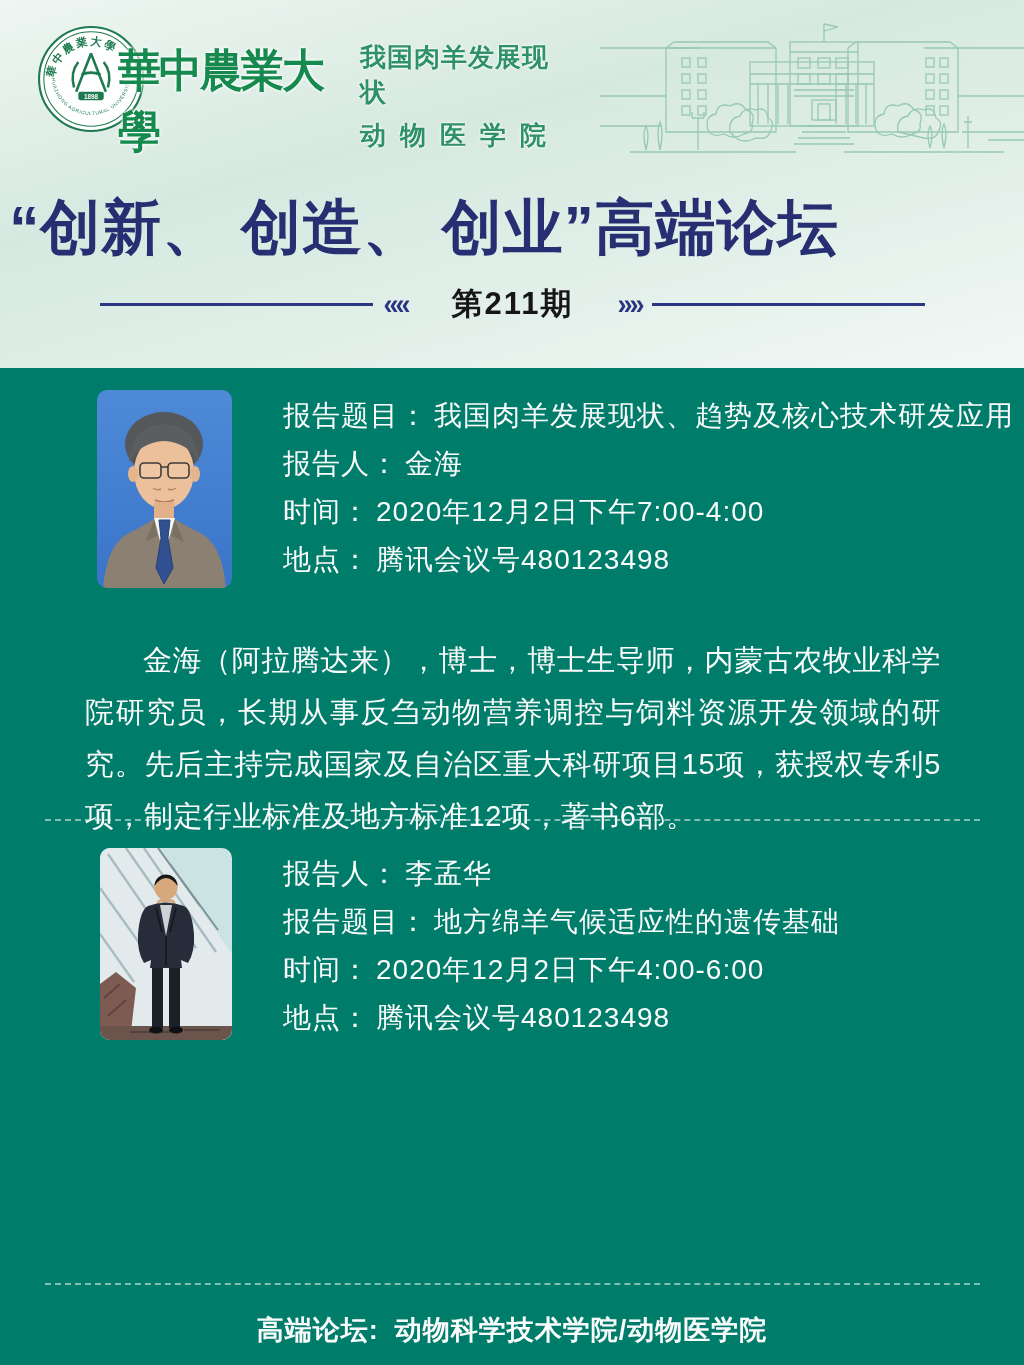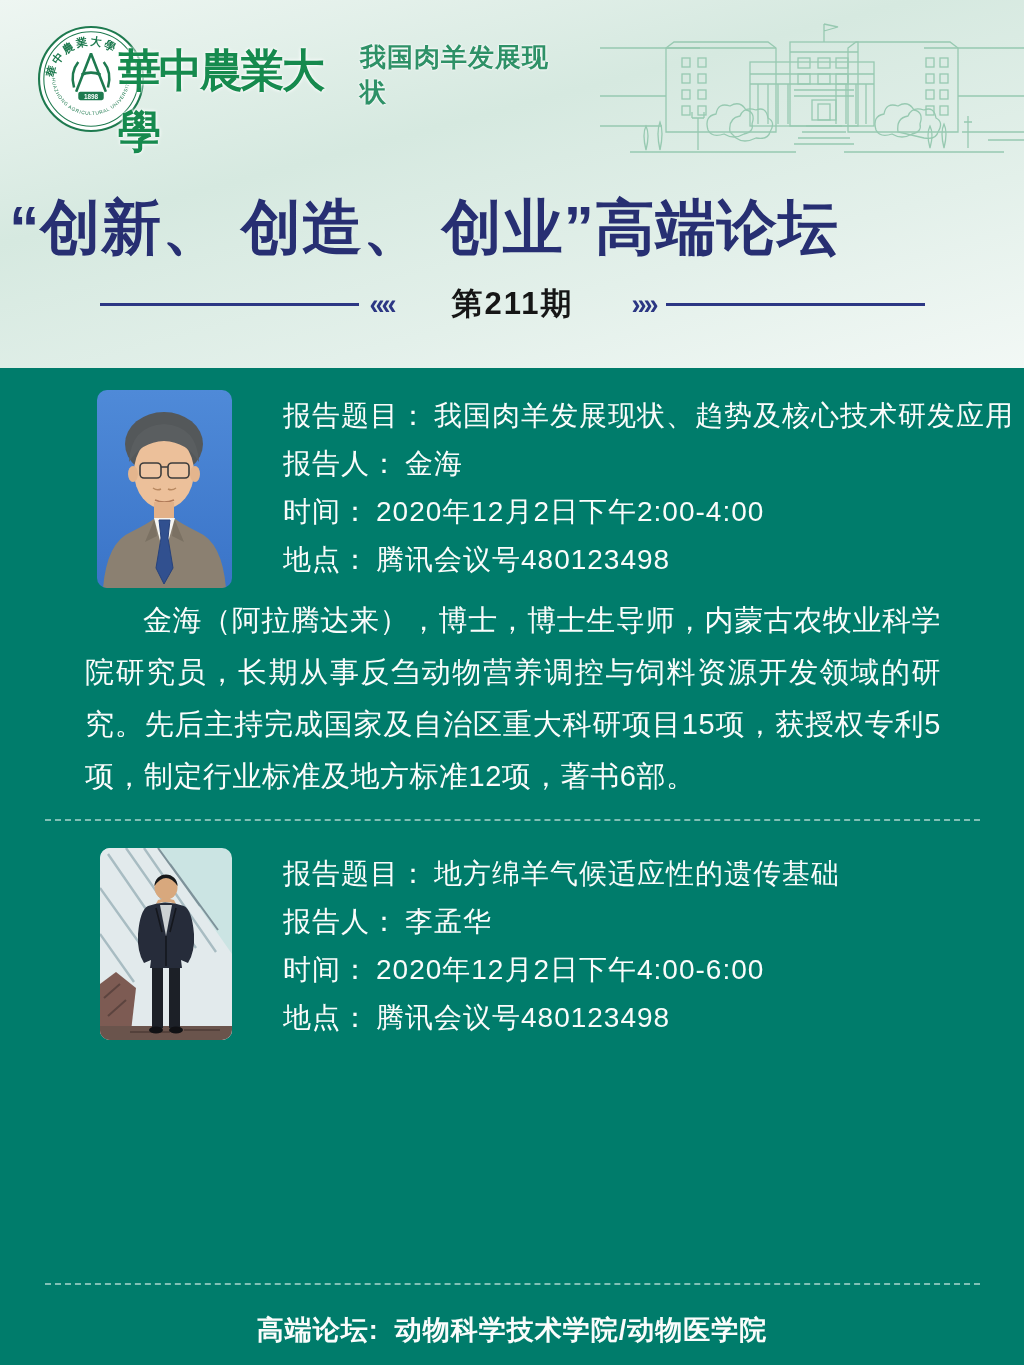--- a/index.html
+++ b/index.html
@@ -20,21 +20,21 @@
                text-align:justify;text-align-last:justify;}
   .campus{position:absolute;right:0;top:14px;}
   .forum-title{position:absolute;left:0;top:188px;width:848px;text-align:center;
                font-size:60px;font-weight:800;color:#272f72;letter-spacing:1px;
                white-space:nowrap;}
   .issue-row{position:absolute;left:100px;top:284px;width:825px;height:40px;
              display:flex;align-items:center;justify-content:center;}
   .issue-line{flex:1;height:3px;background:#2c3784;}
   .chev{font-size:27px;font-weight:bold;color:#2c3784;letter-spacing:-3px;
         line-height:1;margin:0 10px;transform:scaleY(1.1);}
-  .issue-num{font-size:31px;font-weight:bold;color:#161616;margin:0 48px;letter-spacing:2px;}
+  .issue-num{font-size:31px;font-weight:bold;color:#161616;margin:0 34px;letter-spacing:2px;}
   
   .photo{position:absolute;border-radius:10px;overflow:hidden;line-height:0;}
   .photo svg{display:block;}
   .info{position:absolute;left:283px;color:#fafcfb;font-size:28px;}
   .info .row{height:48px;line-height:48px;white-space:nowrap;}
   .info .lbl{letter-spacing:1px;}
   .info .val{margin-left:6px;letter-spacing:1px;}
   .bio{position:absolute;left:85px;width:856px;color:#fafcfb;font-size:29px;
        line-height:52px;text-align:justify;text-indent:2em;letter-spacing:0.5px;}
   .dash{position:absolute;left:45px;width:935px;border-top:2px dashed rgba(235,248,244,0.55);}
@@ -68,20 +68,21 @@
         <path d="M38 34 Q30 44 34 58 M62 34 Q70 44 66 58"></path>
       </g>
       <rect x="38" y="62" width="24" height="8" rx="2" fill="#1e7a4f"></rect>
       <text x="50" y="68.5" font-size="6" fill="#ffffff" text-anchor="middle" font-weight="bold">1898</text>
     </svg>
 
     <div class="calligraphy">華中農業大學</div>
 
     <div class="college">
       <div class="l1">我国肉羊发展现状</div>
+      <div class="l2">动物医学院</div>
     </div>
 
     <svg class="campus" width="424" height="152" viewBox="0 0 424 152" fill="none" stroke="#97c9b1" stroke-width="1.3">
 
       <path d="M0 34 H100 M324 34 H424"></path>
       <path d="M0 82 H66 M358 82 H424"></path>
       <path d="M0 112 H62 M362 118 H424 M388 126 H424"></path>
       <path d="M30 138 H196 M244 138 H404"></path>
 
       <path d="M66 34 L74 28 H168 L176 34 V118 H66 Z"></path>
@@ -179,28 +180,28 @@
   </div>
 
   <div class="info" style="top:392px;">
     <div class="row">
       <span class="lbl">报告题目：</span><span class="val">我国肉羊发展现状、趋势及核心技术研发应用</span>
     </div>
     <div class="row">
       <span class="lbl">报告人：</span><span class="val">金海</span>
     </div>
     <div class="row">
-      <span class="lbl">时间：</span><span class="val">2020年12月2日下午2:00-4:00</span>
+      <span class="lbl">时间：</span><span class="val">2020年12月2日下午7:00-4:00</span>
     </div>
     <div class="row">
       <span class="lbl">地点：</span><span class="val">腾讯会议号480123498</span>
     </div>
   </div>
 
-  <div class="bio" style="top:594px;">金海（阿拉腾达来），博士，博士生导师，内蒙古农牧业科学院研究员，长期从事反刍动物营养调控与饲料资源开发领域的研究。先后主持完成国家及自治区重大科研项目15项，获授权专利5项，制定行业标准及地方标准12项，著书6部。</div>
+  <div class="bio" style="top:634px;">金海（阿拉腾达来），博士，博士生导师，内蒙古农牧业科学院研究员，长期从事反刍动物营养调控与饲料资源开发领域的研究。先后主持完成国家及自治区重大科研项目15项，获授权专利5项，制定行业标准及地方标准12项，著书6部。</div>
 
   <div class="dash" style="top:819px;"></div>
 
   <div class="photo" style="left:100px;top:848px;width:132px;height:192px;">
     <svg width="132" height="192" viewBox="0 0 132 192">
       <rect width="132" height="192" fill="#cbe4e3"></rect>
       <path d="M0 0 H58 L132 106 V192 H0 Z" fill="#e2eaec"></path>
       <g stroke="#a8bcc2" stroke-width="2.4">
         <path d="M8 6 L70 96 M0 40 L50 110 M26 0 L96 100 M44 0 L116 104 M0 86 L34 134"></path>
       </g>
@@ -220,24 +221,24 @@
       <path d="M66 88 V118 M56 60 L62 84 M76 60 L70 84" stroke="#14171d" stroke-width="1.6" fill="none"></path>
       <rect x="52" y="120" width="11" height="60" fill="#1c2027"></rect>
       <rect x="69" y="120" width="11" height="60" fill="#1c2027"></rect>
       <ellipse cx="56" cy="182" rx="7" ry="3.5" fill="#101114"></ellipse>
       <ellipse cx="76" cy="182" rx="7" ry="3.5" fill="#101114"></ellipse>
     </svg>
   </div>
 
   <div class="info" style="top:850px;">
     <div class="row">
+      <span class="lbl">报告人：</span><span class="val">李孟华</span>
+    </div>
+    <div class="row">
       <span class="lbl">报告题目：</span><span class="val">地方绵羊气候适应性的遗传基础</span>
-    </div>
-    <div class="row">
-      <span class="lbl">报告人：</span><span class="val">李孟华</span>
     </div>
     <div class="row">
       <span class="lbl">时间：</span><span class="val">2020年12月2日下午4:00-6:00</span>
     </div>
     <div class="row">
       <span class="lbl">地点：</span><span class="val">腾讯会议号480123498</span>
     </div>
   </div>
 
 

